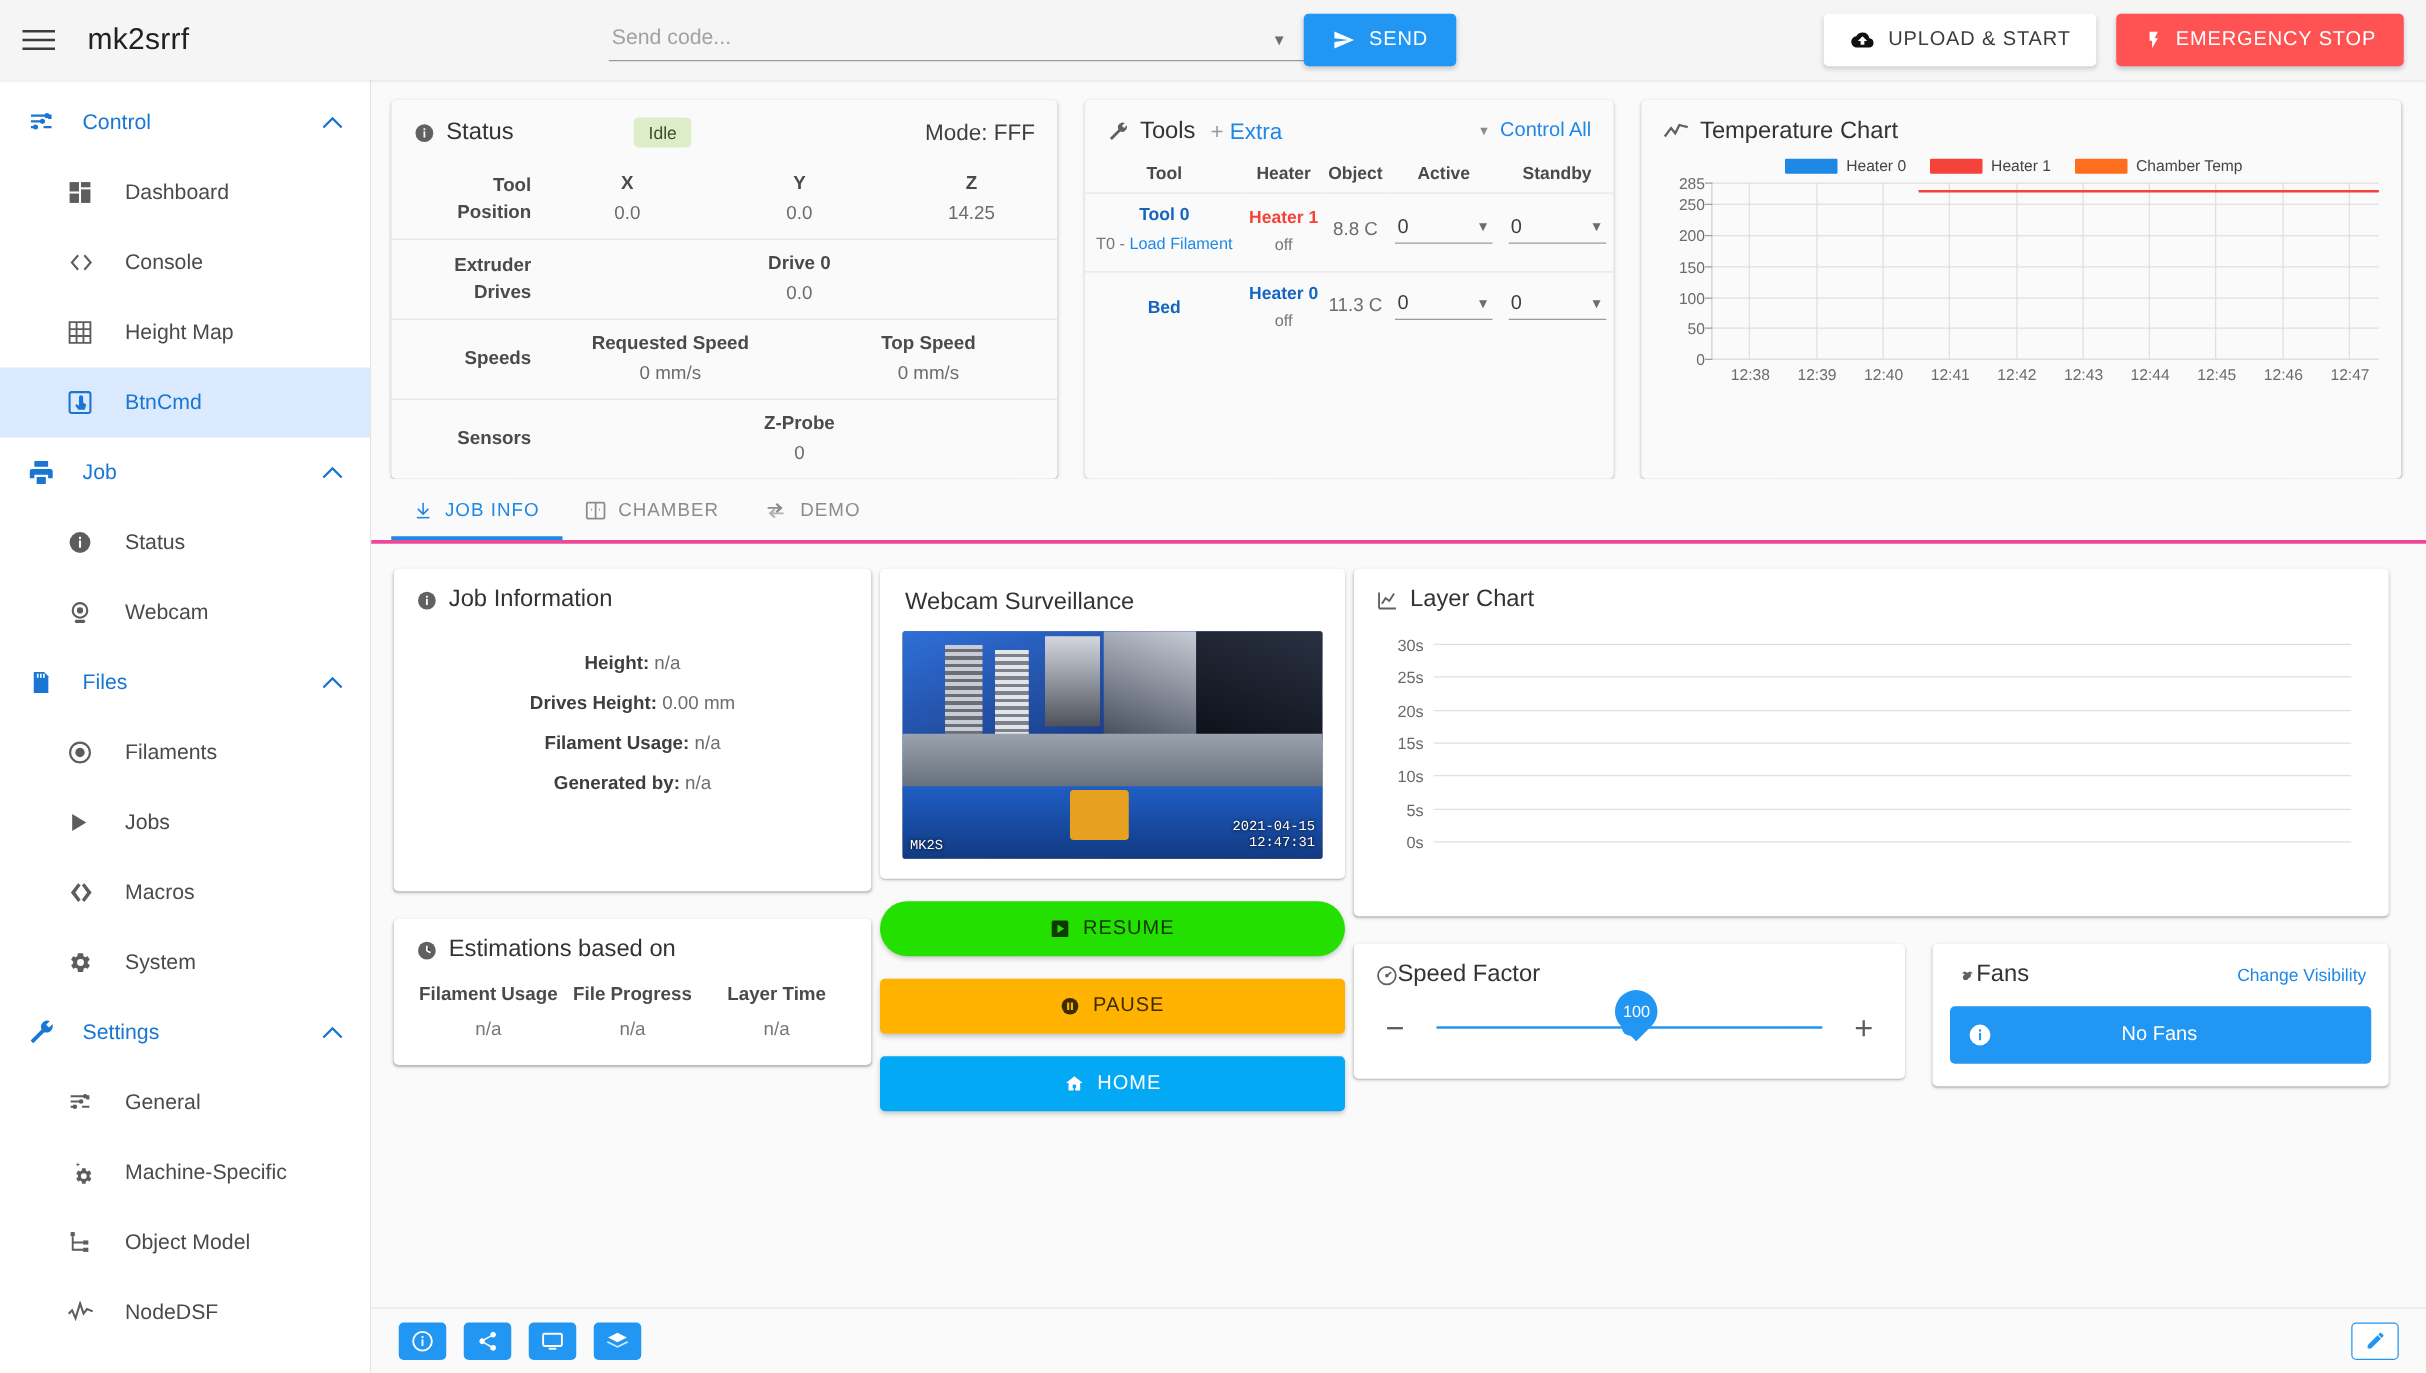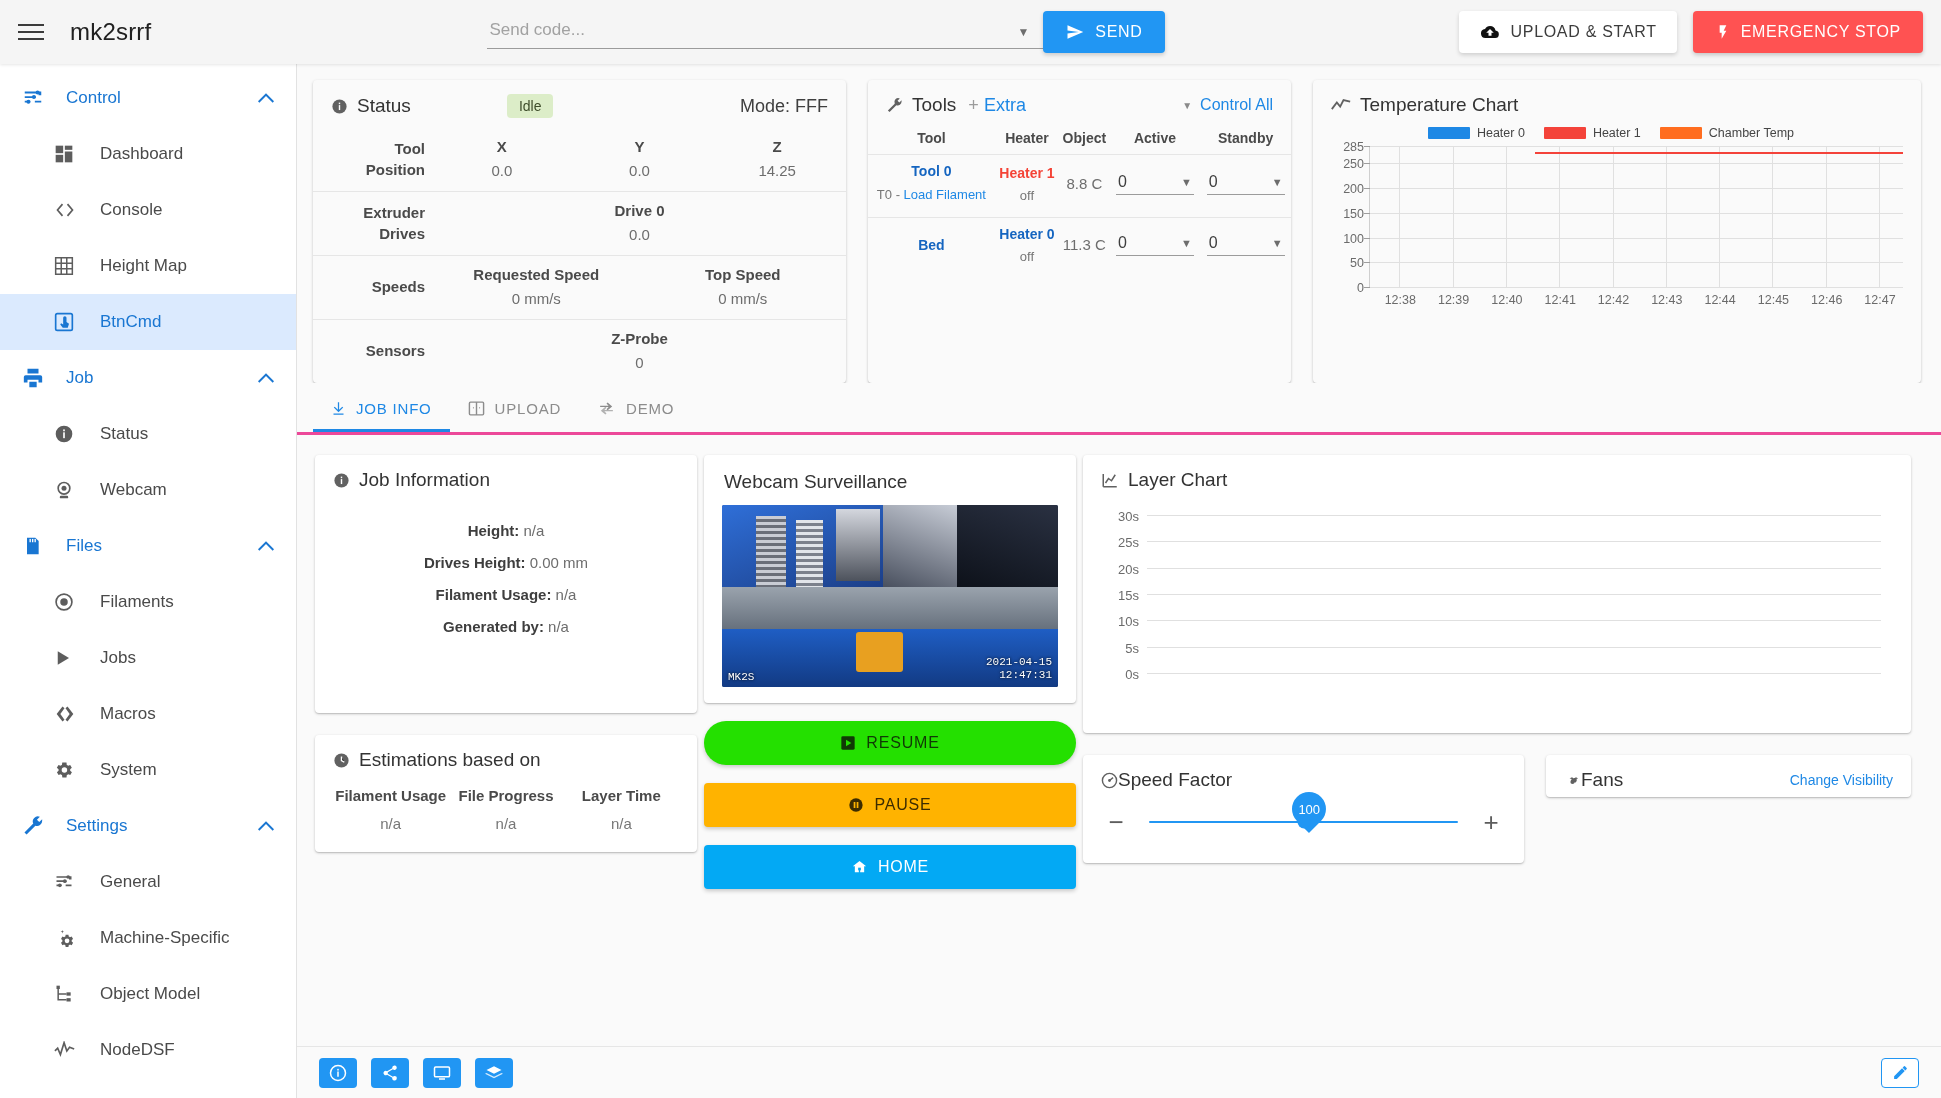--- a/index.html
+++ b/index.html
@@ -744,21 +744,21 @@
           <span>JOB INFO</span>
         </div>
         <div class="tab">
           <span>
             <svg width="17" height="17" viewBox="0 0 24 24">
                 <rect x="2" y="3" width="20" height="18" rx="1.5" fill="none" stroke="#8c8c8c" stroke-width="2"></rect>
                 <path stroke="#8c8c8c" stroke-width="2" d="M12 3v18"></path>
                 <path stroke="#8c8c8c" stroke-width="2" d="M7 11h1M16 11h1"></path>
               </svg>
           </span>
-          <span>UPLOAD</span>
+          <span>CHAMBER</span>
         </div>
         <div class="tab">
           <span>
             <svg width="19" height="17" viewBox="0 0 24 24">
                 <path fill="#8c8c8c" d="M3 8h12l-3-3 1.6-1.6L20 9l-6.4 5.6L12 13l3-3H3z"></path>
                 <path fill="#8c8c8c" d="M21 16H9l3 3-1.6 1.6L4 15l6.4-5.6L12 11l-3 3h12z" opacity=".65"></path>
               </svg>
           </span>
           <span>DEMO</span>
         </div>
@@ -942,20 +942,30 @@
               <div class="fans-head">
                 <span class="hicon">
                   <svg width="17" height="17" viewBox="0 0 24 24">
                       <path fill="#616161" d="M12 11a3 3 0 103 3c0-4 3-5 5-4-1-3-5-3-6 0-1-3-5-3-6 0 2-1 5 0 5 4a3 3 0 10-1-3z"></path>
                       <circle cx="12" cy="12" r="2" fill="#616161"></circle>
                     </svg>
                 </span>
                 <span>Fans</span>
                 <span class="link">Change Visibility</span>
               </div>
+              <div class="alert-nofans">
+                <span>
+                  <svg width="20" height="20" viewBox="0 0 24 24">
+                      <circle cx="12" cy="12" r="10" fill="#fff"></circle>
+                      <rect x="11" y="10" width="2" height="7" fill="#2196f3"></rect>
+                      <rect x="11" y="6.5" width="2" height="2.2" fill="#2196f3"></rect>
+                    </svg>
+                </span>
+                <span class="t">No Fans</span>
+              </div>
             </div>
           </div>
         </div>
       </div>
 
       <div class="footer">
         <div class="fbtn f1">
           <svg width="18" height="18" viewBox="0 0 24 24">
               <circle cx="12" cy="12" r="10" fill="none" stroke="#fff" stroke-width="2"></circle>
               <rect x="11" y="10" width="2" height="7" fill="#fff"></rect>

